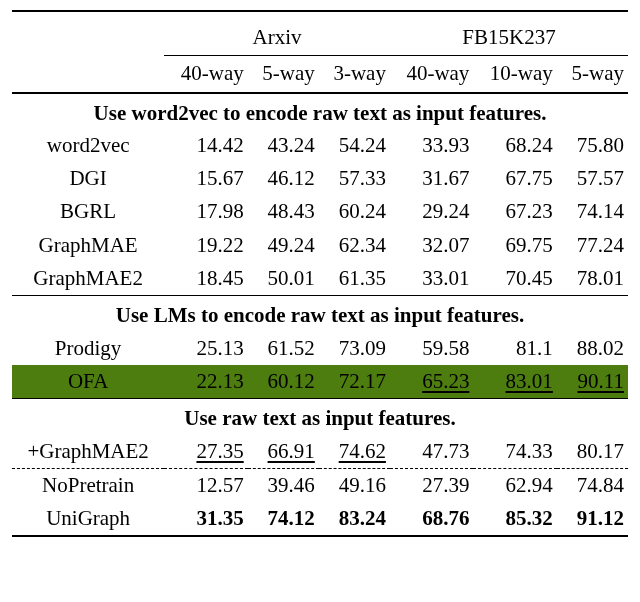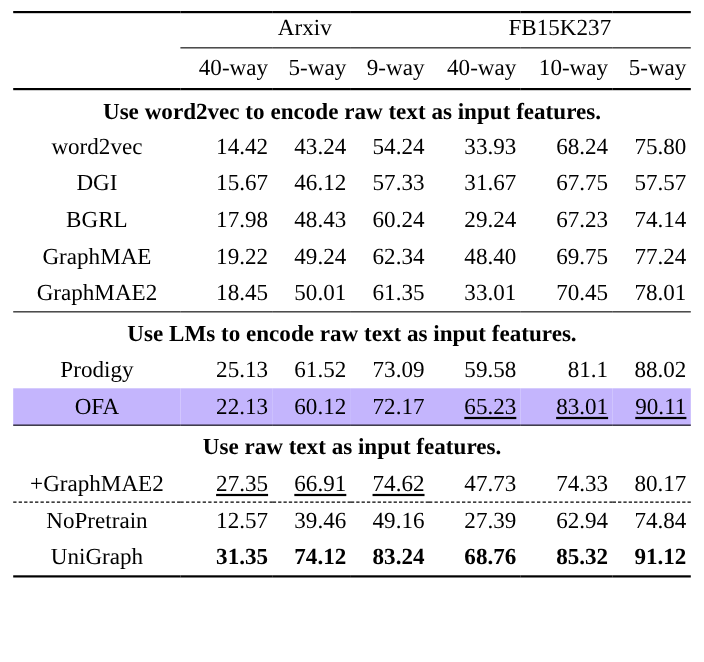--- a/index.html
+++ b/index.html
@@ -44,27 +44,27 @@
   .cmid {
     border-top: 1.5px solid #000;
     padding: 0;
     height: 0;
     line-height: 0;
   }
   .cmid-pad { padding: 0; height: 0; line-height: 0; }
   .grouphead th {
     text-align: center;
     padding-bottom: 4px;
-    padding-top: 0;
+    padding-top: 12px;
   }
   .subhead th {
     padding-top: 4px;
     padding-bottom: 4px;
   }
-  .highlight td { background: #c4b5fd; }
+  .highlight td { background: #4d7c0f; }
   .bold { font-weight: bold; margin-top: 36px; }
   .underline { text-decoration: underline; text-underline-offset: 3px; }
   .colhead { white-space: nowrap; }
 </style>
 </head>
 <body>
 
 <div class="table-wrap">
 <table>
 
@@ -77,21 +77,21 @@
 
   <tr>
     <td class="cmid-pad"></td>
     <td class="cmid" colspan="3"></td>
     <td class="cmid" colspan="3"></td>
   </tr>
   <tr class="subhead">
     <th class="label"></th>
     <th class="colhead">40-way</th>
     <th class="colhead">5-way</th>
-    <th class="colhead">9-way</th>
+    <th class="colhead">3-way</th>
     <th class="colhead">40-way</th>
     <th class="colhead">10-way</th>
     <th class="colhead">5-way</th>
   </tr>
 
   <tr class="section-row first">
     <td colspan="7">Use word2vec to encode raw text as input features.</td>
   </tr>
   <tr>
     <td class="label">word2vec</td>
@@ -118,21 +118,21 @@
     <td>60.24</td>
     <td>29.24</td>
     <td>67.23</td>
     <td>74.14</td>
   </tr>
   <tr>
     <td class="label">GraphMAE</td>
     <td>19.22</td>
     <td>49.24</td>
     <td>62.34</td>
-    <td>48.40</td>
+    <td>32.07</td>
     <td>69.75</td>
     <td>77.24</td>
   </tr>
   <tr>
     <td class="label">GraphMAE2</td>
     <td>18.45</td>
     <td>50.01</td>
     <td>61.35</td>
     <td>33.01</td>
     <td>70.45</td>

